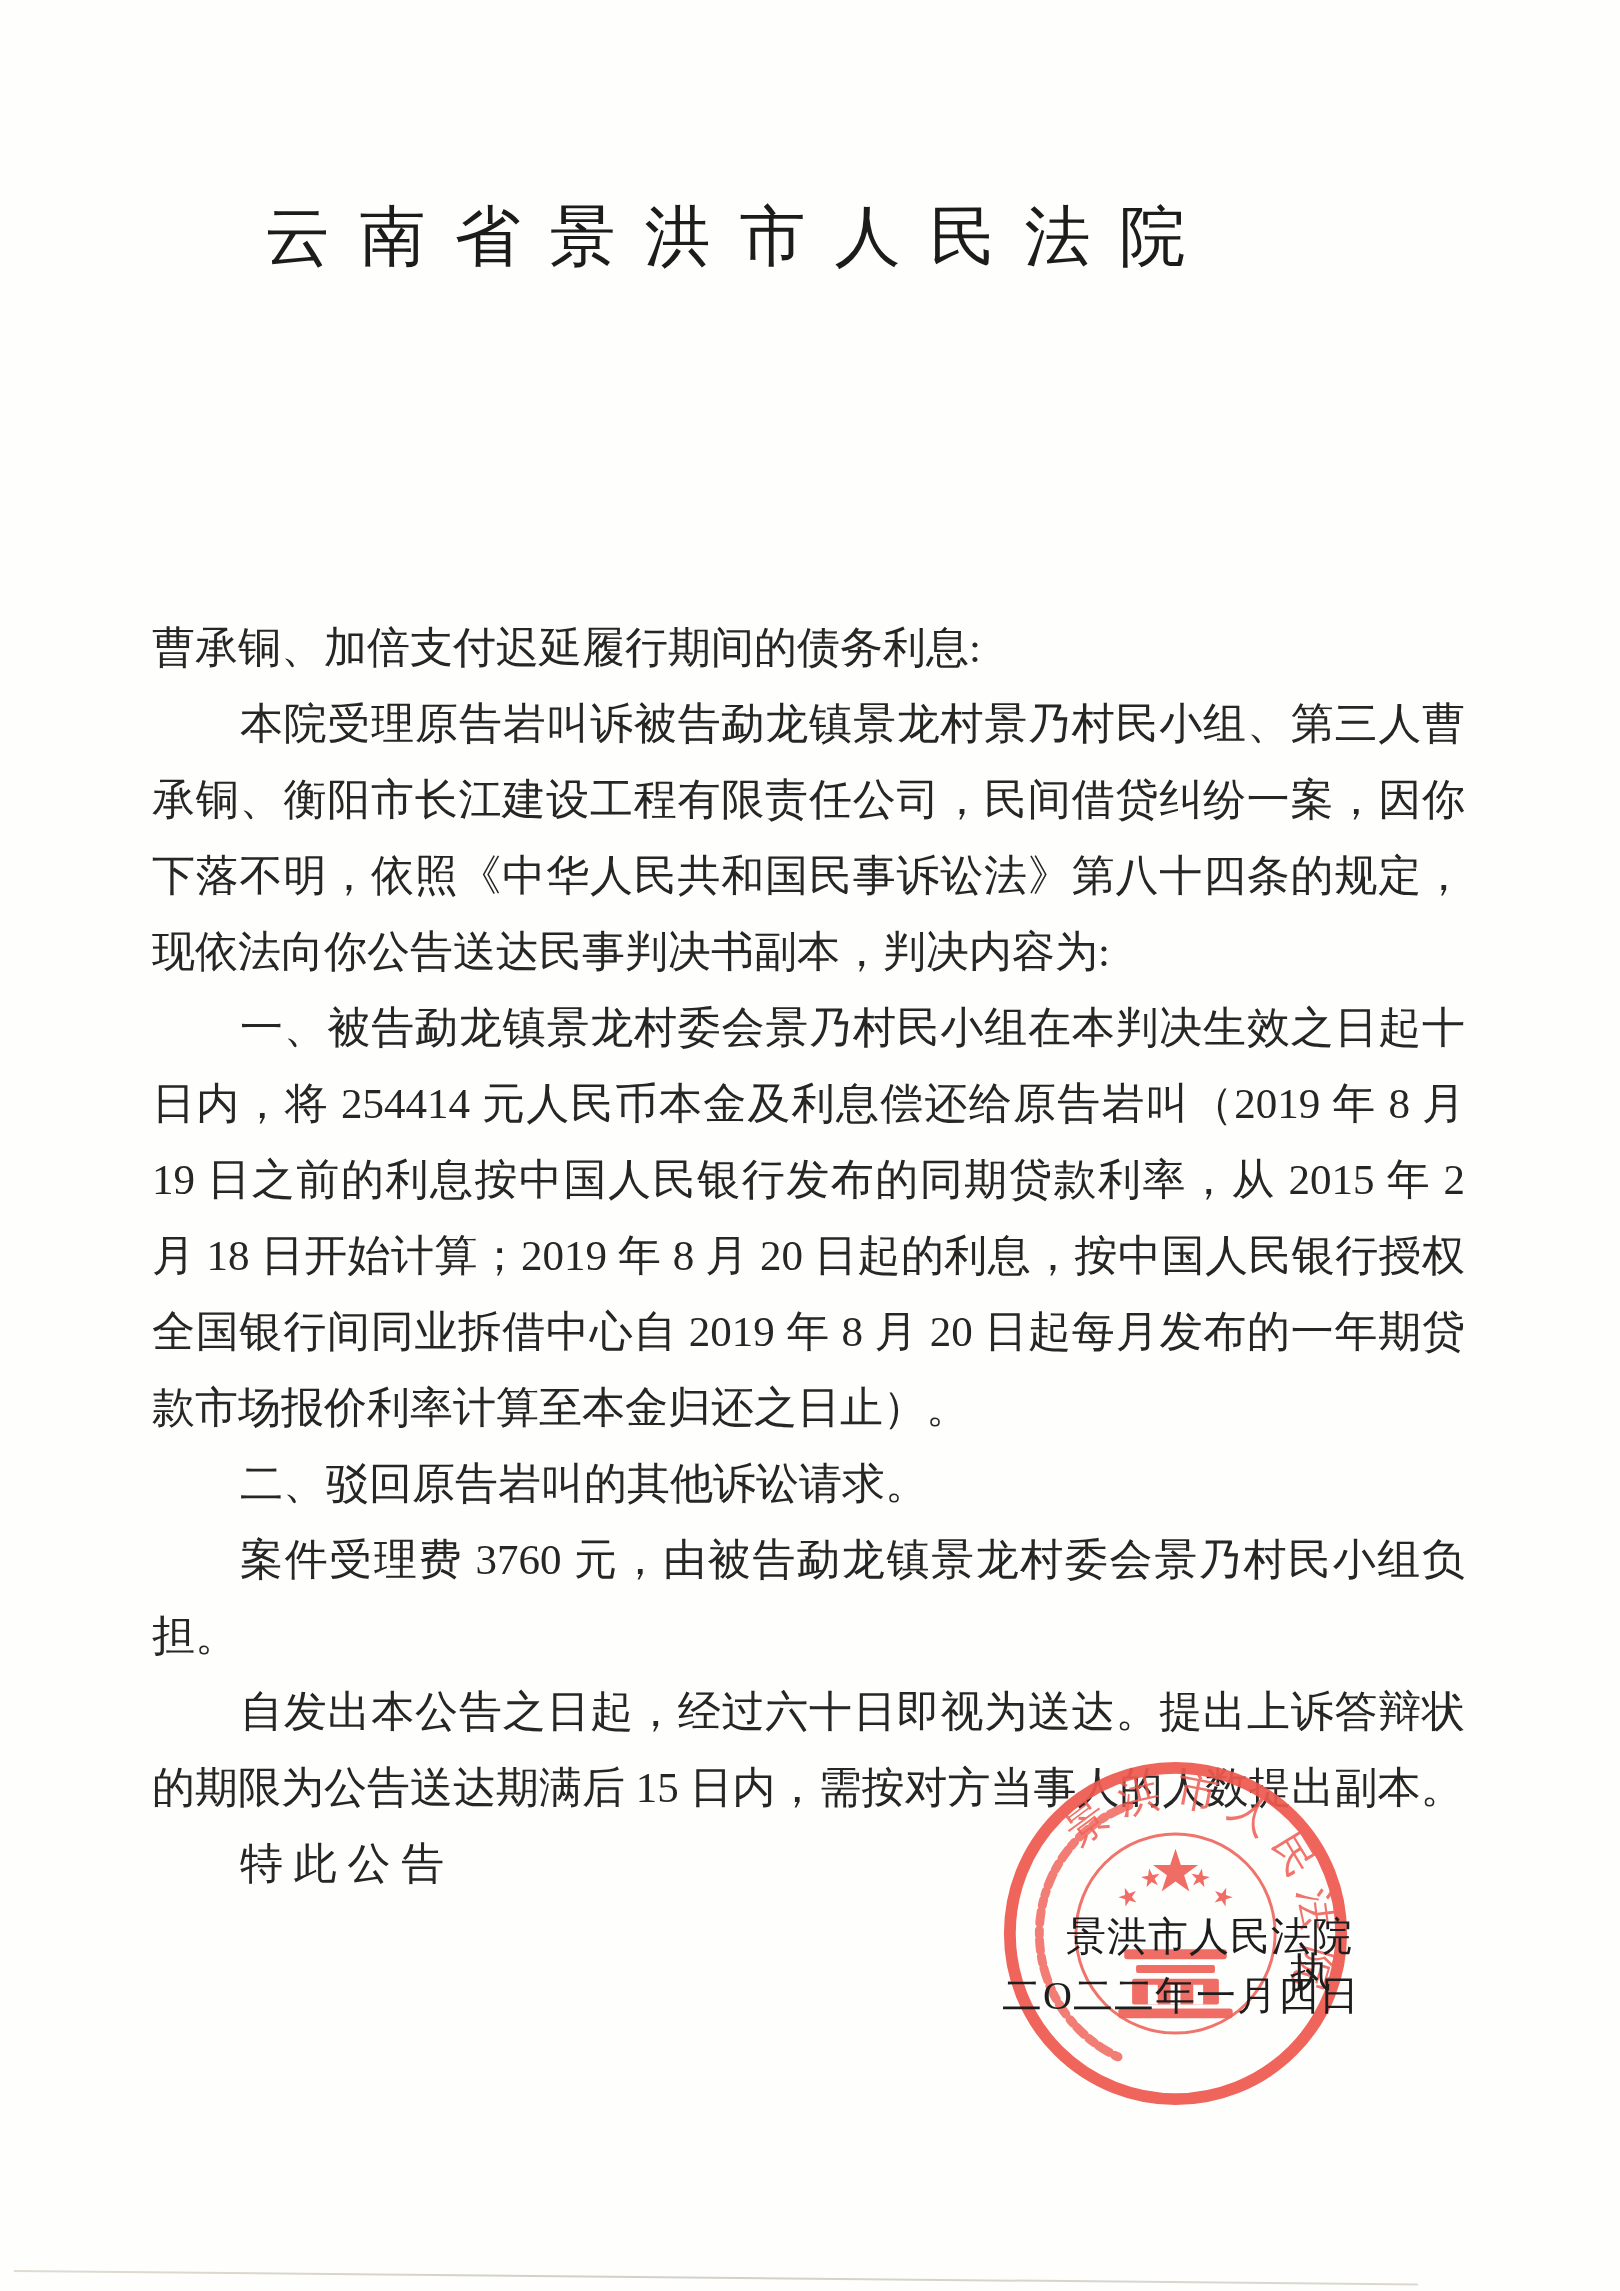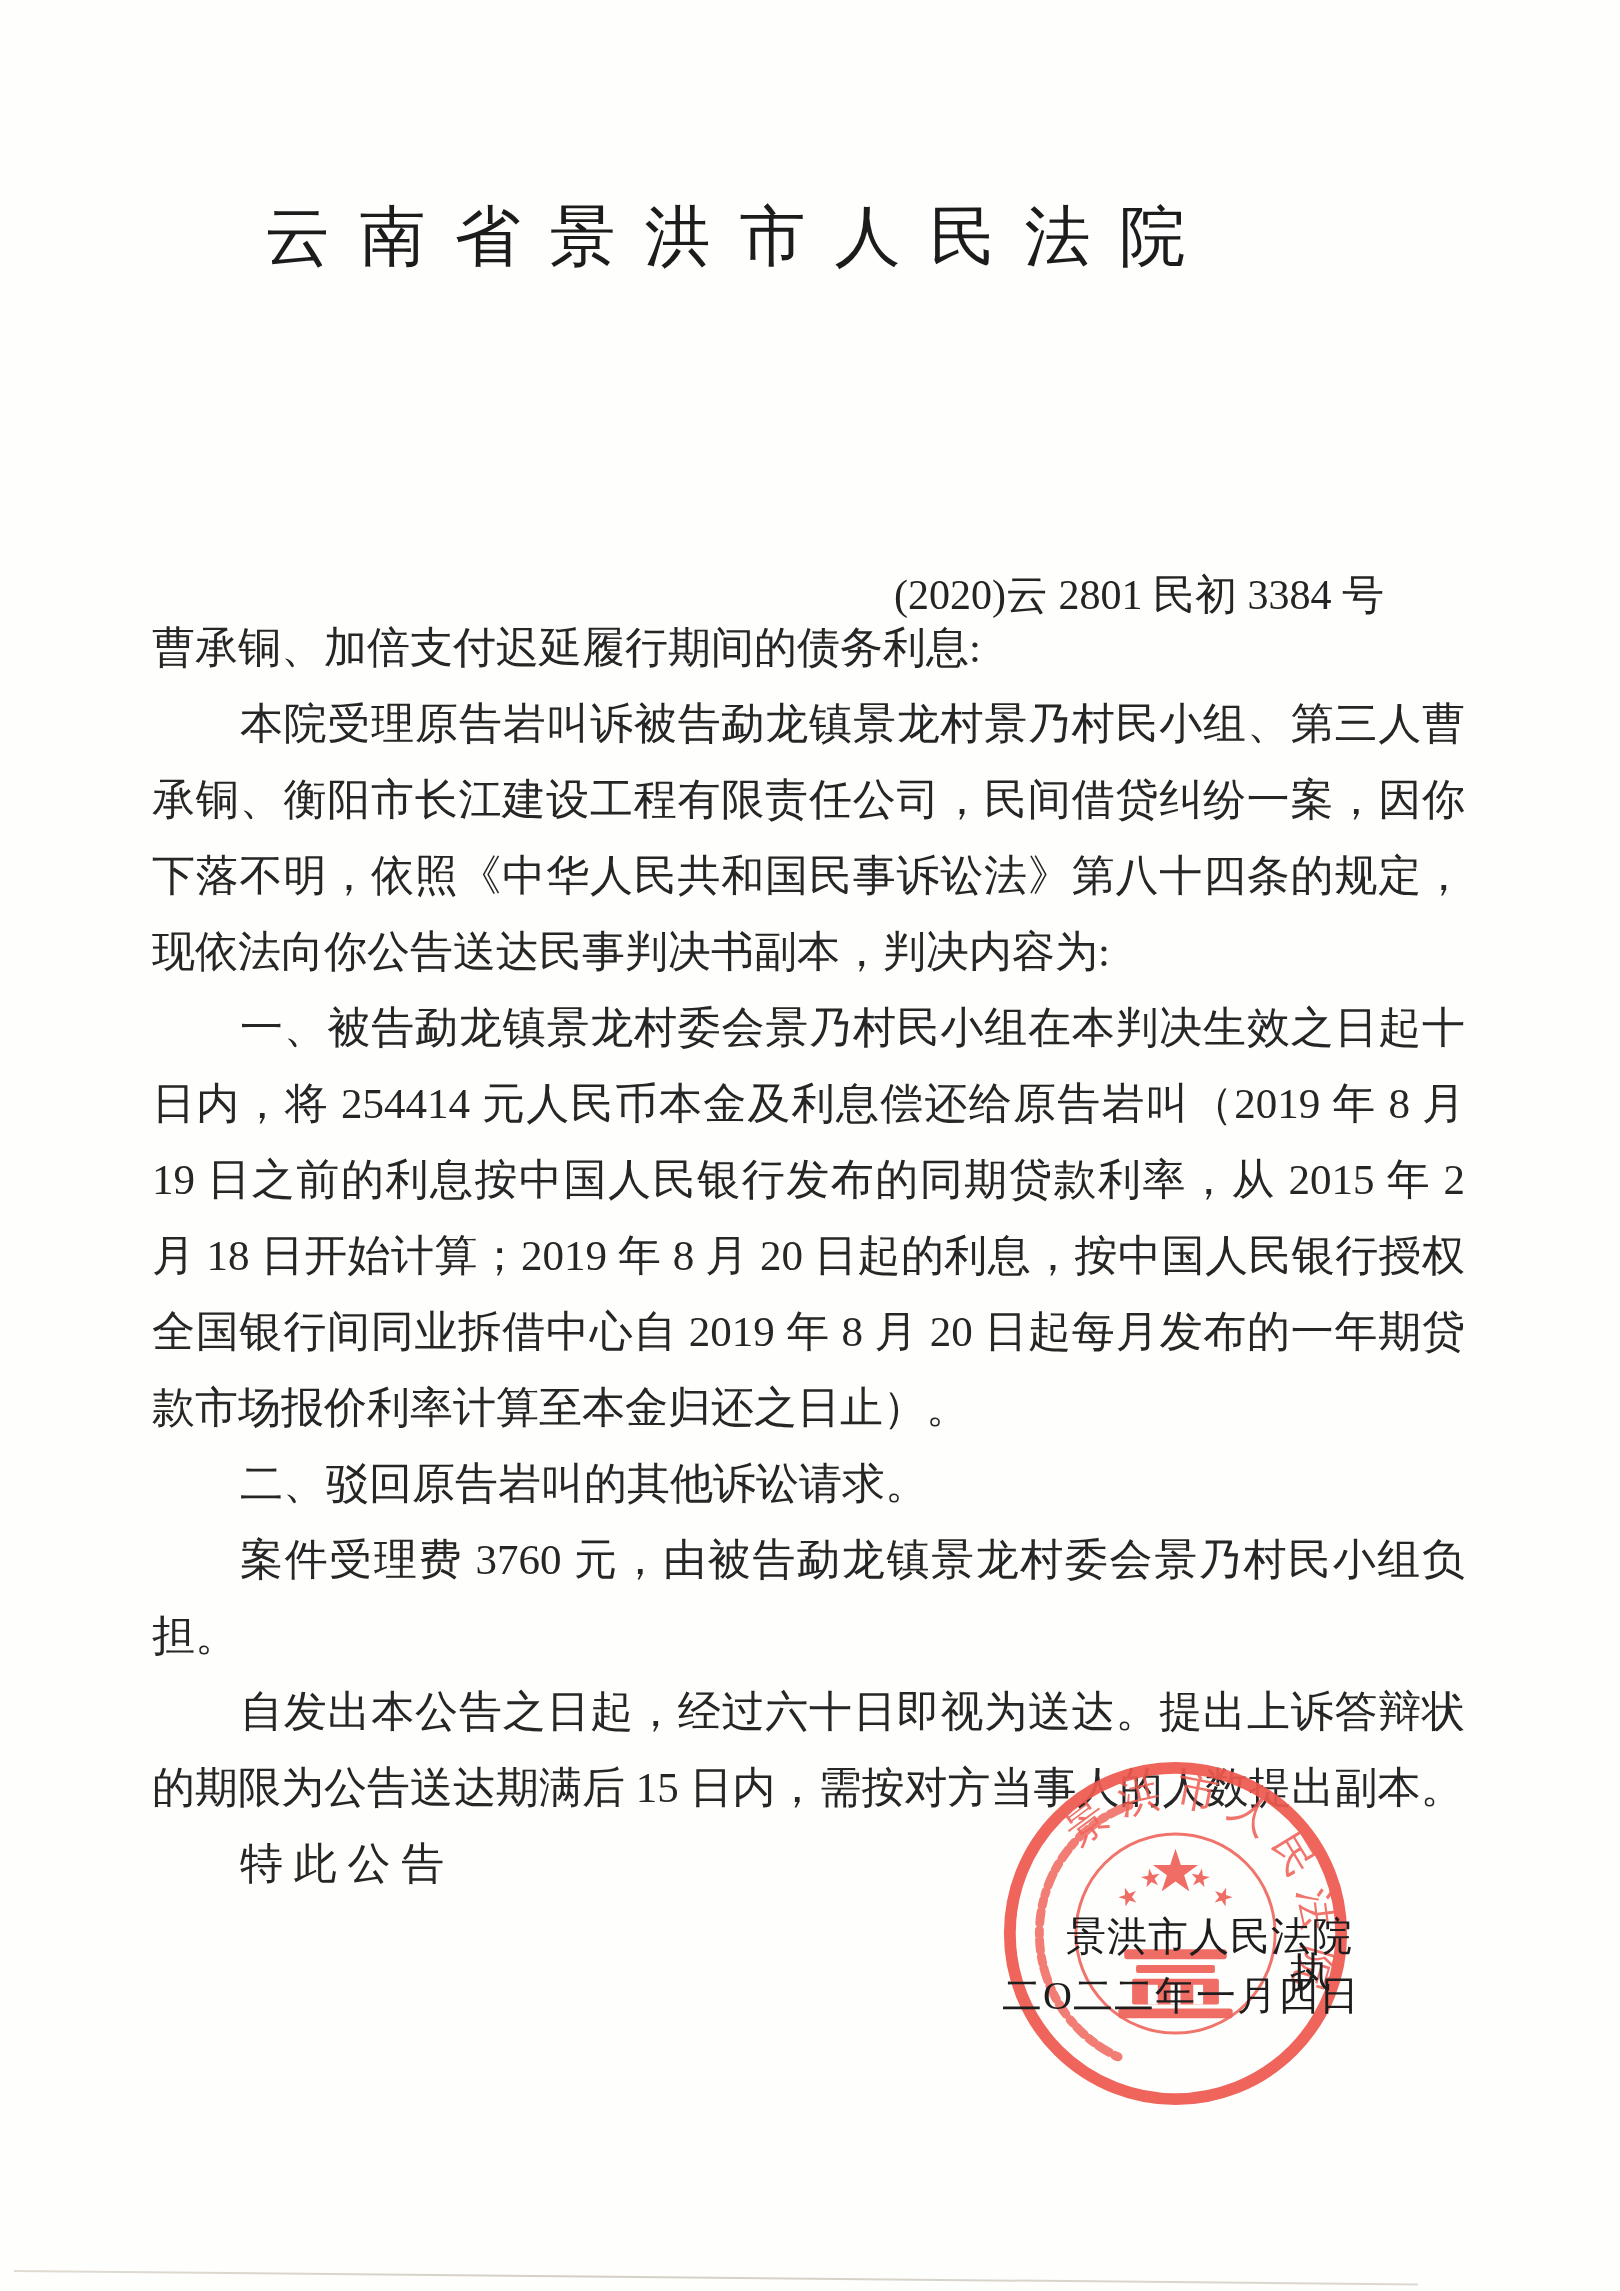--- a/index.html
+++ b/index.html
@@ -93,21 +93,20 @@
   }
 </style>
 </head>
 <body>
 
 <div class="page">
 
   <div class="court-title">云南省景洪市人民法院</div>
 
 
-  <div class="case-number">(2020)云 2801 民初 3384 号</div>
 
   <div class="body-block">
     <p class="no-indent">曹承铜、加倍支付迟延履行期间的债务利息:</p>
     <p>本院受理原告岩叫诉被告勐龙镇景龙村景乃村民小组、第三人曹承铜、衡阳市长江建设工程有限责任公司，民间借贷纠纷一案，因你下落不明，依照《中华人民共和国民事诉讼法》第八十四条的规定，现依法向你公告送达民事判决书副本，判决内容为:</p>
     <p>一、被告勐龙镇景龙村委会景乃村民小组在本判决生效之日起十日内，将 254414 元人民币本金及利息偿还给原告岩叫（2019 年 8 月 19 日之前的利息按中国人民银行发布的同期贷款利率，从 2015 年 2 月 18 日开始计算；2019 年 8 月 20 日起的利息，按中国人民银行授权全国银行间同业拆借中心自 2019 年 8 月 20 日起每月发布的一年期贷款市场报价利率计算至本金归还之日止）。</p>
     <p>二、驳回原告岩叫的其他诉讼请求。</p>
     <p>案件受理费 3760 元，由被告勐龙镇景龙村委会景乃村民小组负担。</p>
     <p>自发出本公告之日起，经过六十日即视为送达。提出上诉答辩状的期限为公告送达期满后 15 日内，需按对方当事人的人数提出副本。</p>
     <p>特 此 公 告</p>
   </div>

